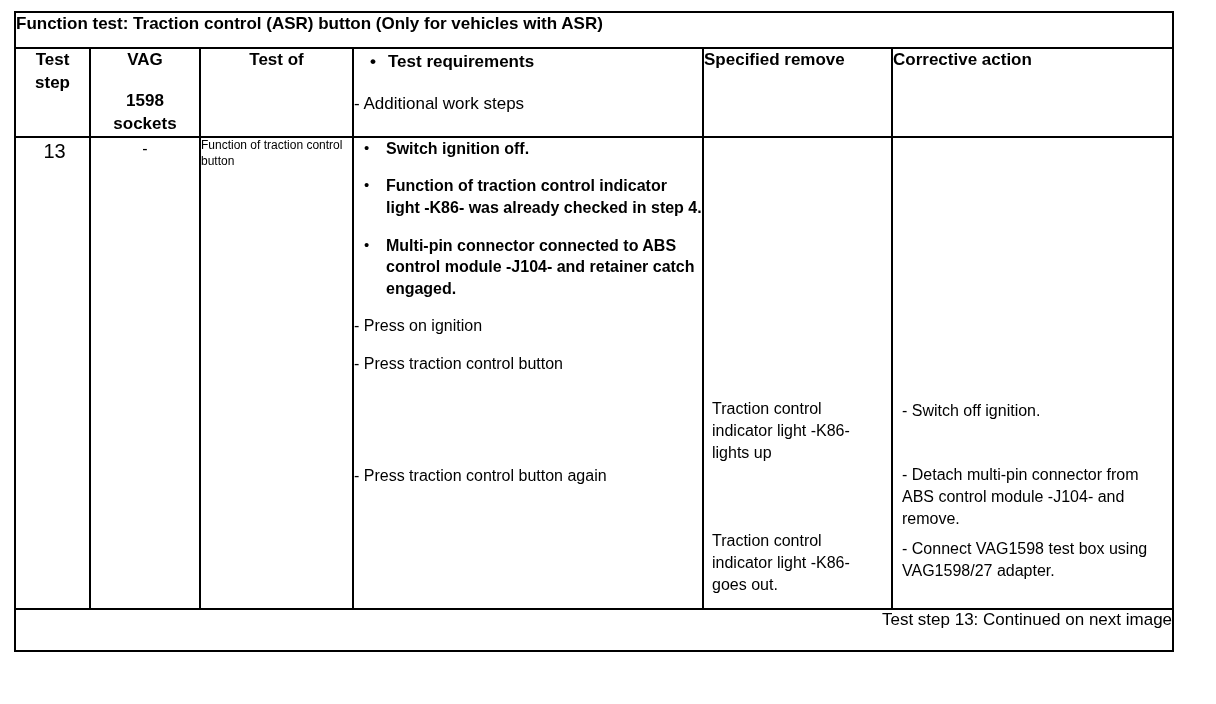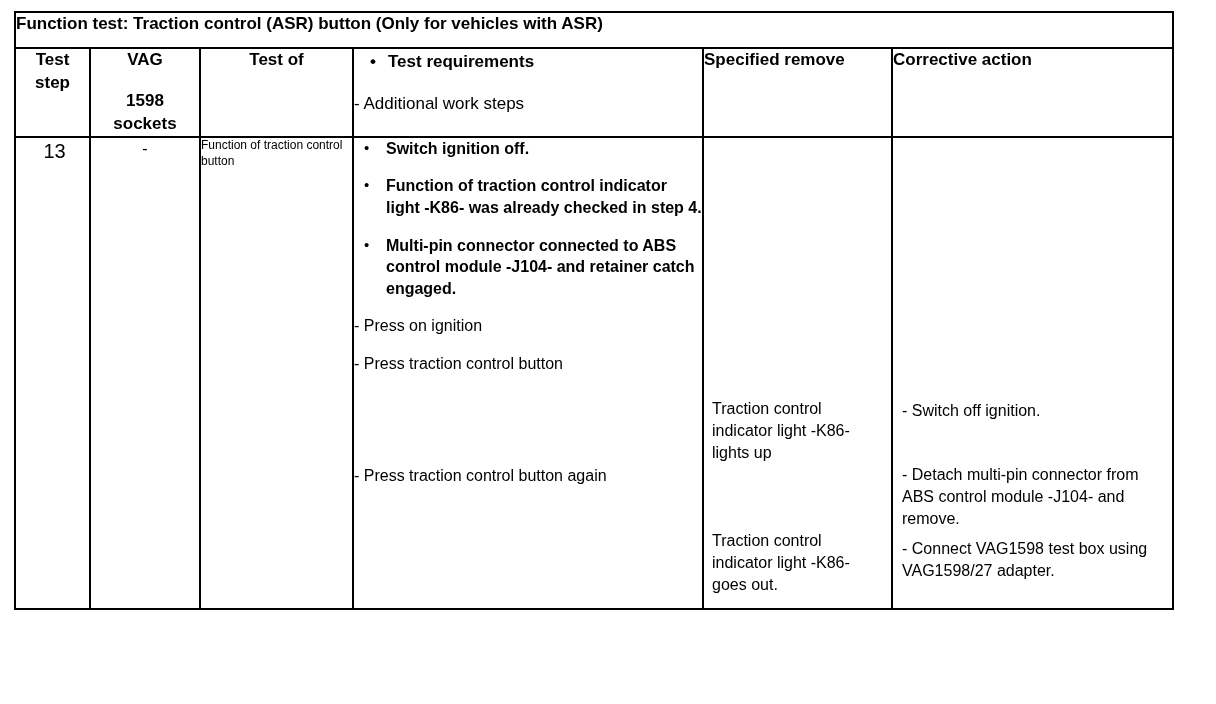--- a/index.html
+++ b/index.html
@@ -259,16 +259,19 @@
         <div class="val-block val-block-2">Traction control indicator light -K86- goes out.</div>
       </td>
 
       <td class="act-cell">
         <div class="act-block act-block-1">- Switch off ignition.</div>
         <div class="act-block act-block-2">- Detach multi-pin connector from ABS control module -J104- and remove.</div>
         <div class="act-block act-block-3">- Connect VAG1598 test box using VAG1598/27 adapter.</div>
       </td>
     </tr>
 
+    <tr>
+      <td class="footer-cell" colspan="6">Test step 13: Continued on next image</td>
+    </tr>
   </tbody>
     </table>
 
 </div>
 
 </body></html>

